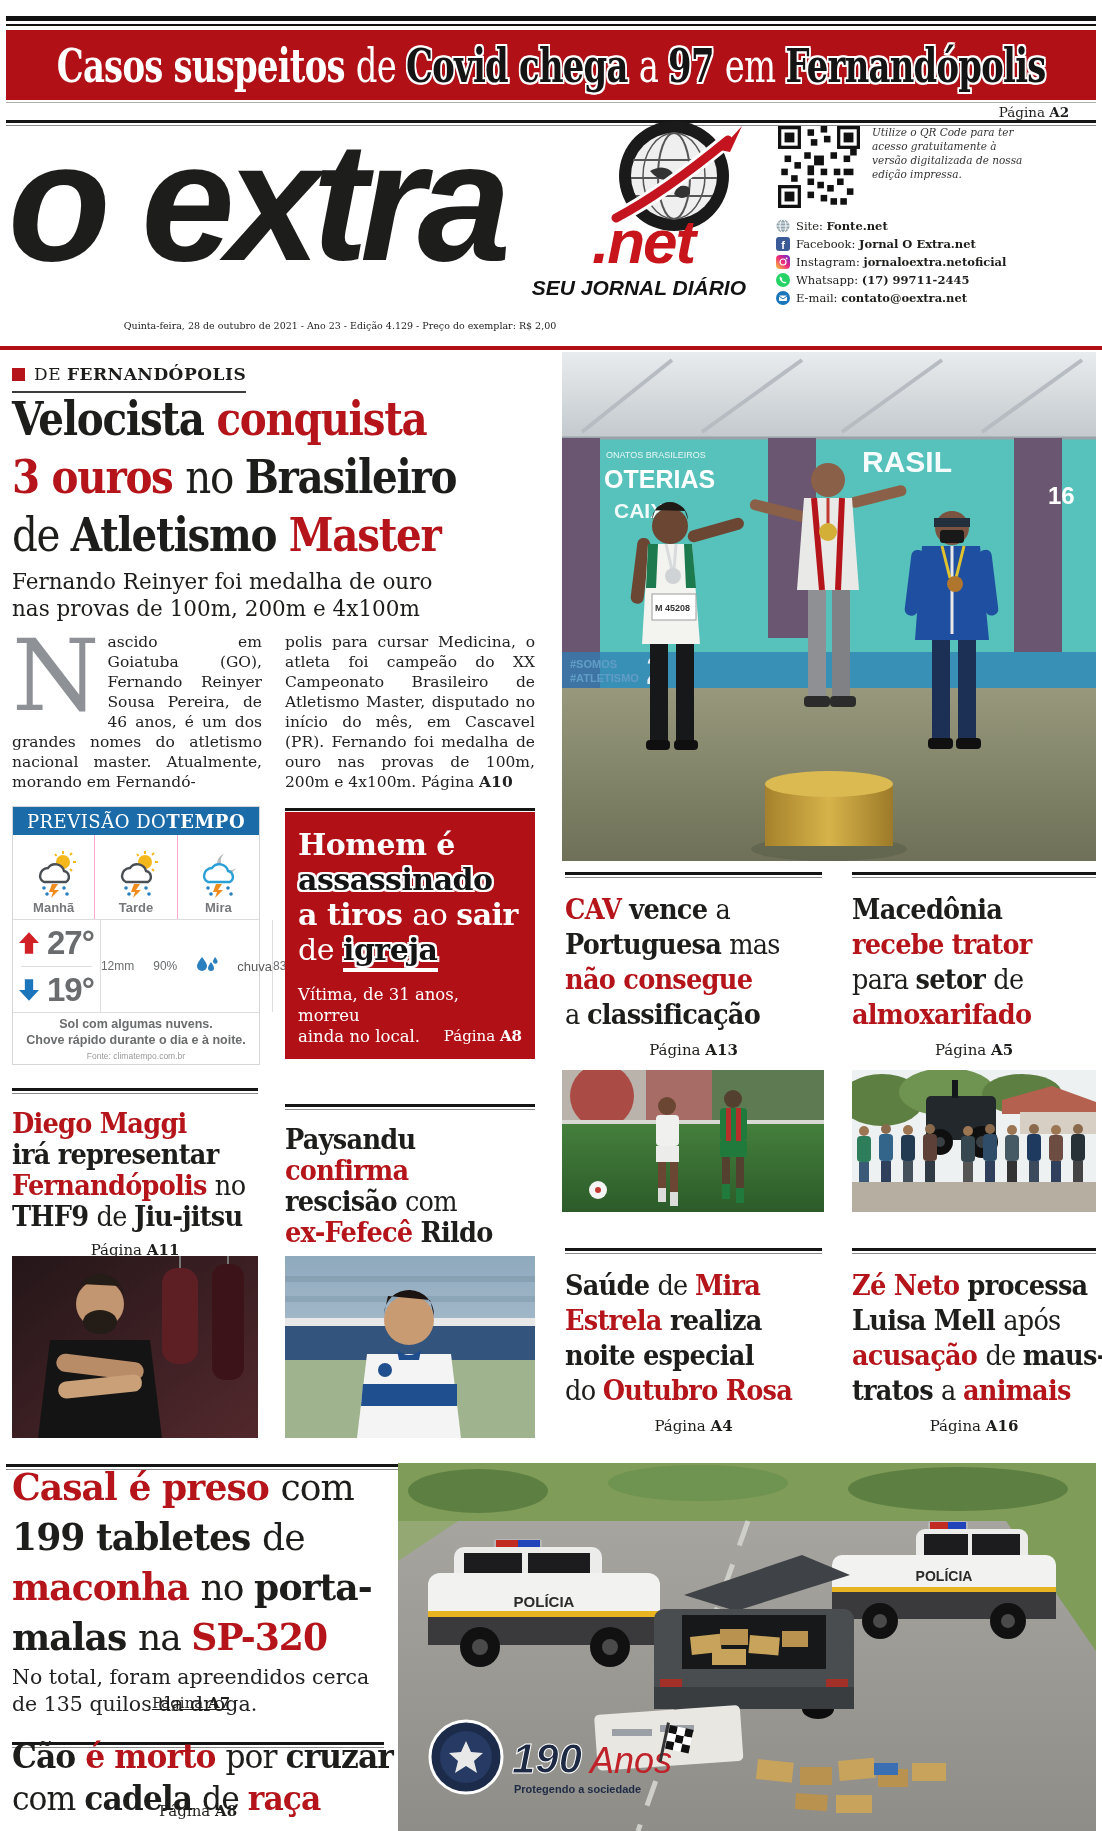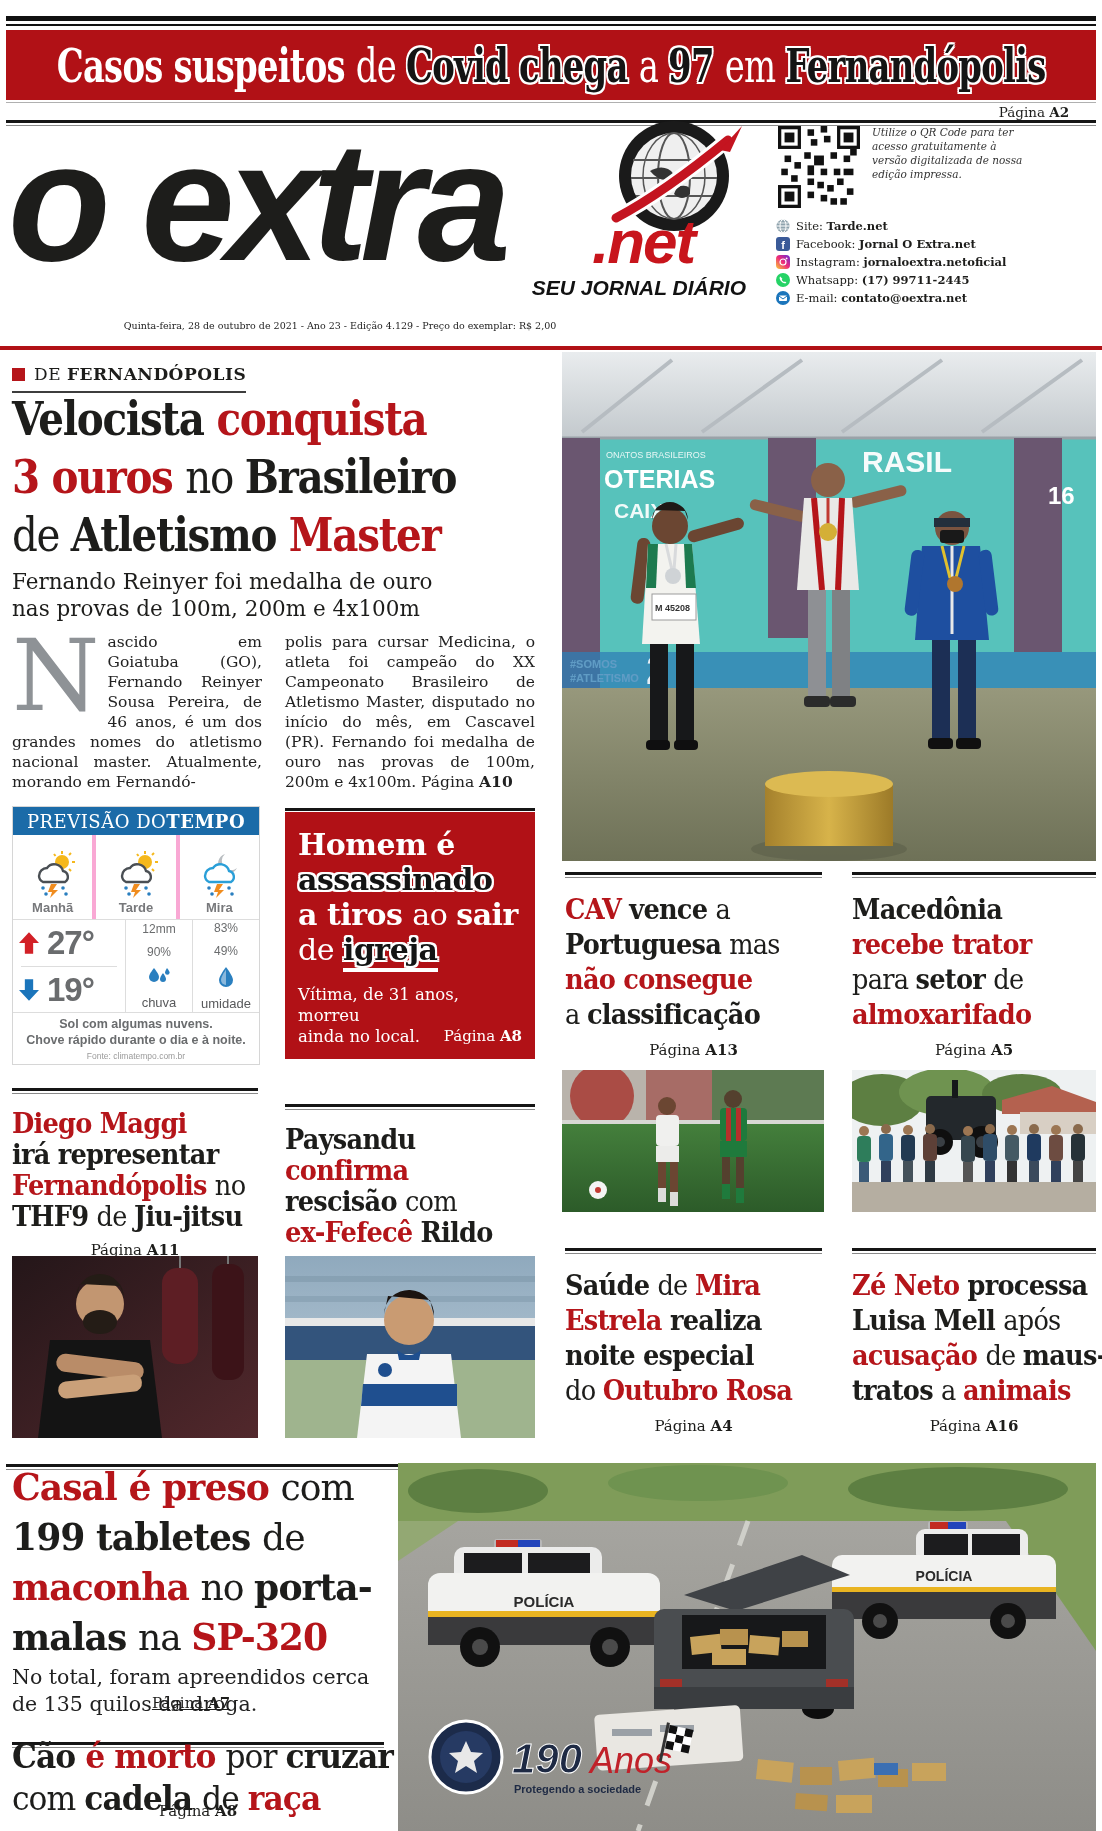--- a/index.html
+++ b/index.html
@@ -63,29 +63,29 @@
   .crimebox{background:#b11116;padding:15px 13px 12px 13px;}
   .crimebox .hline{font-size:30px;line-height:35px;letter-spacing:-.5px;white-space:nowrap;}
   .crime-cap{position:relative;margin-top:12px;color:#fff;font-size:16.5px;line-height:21px;}
   .crime-cap .pref{position:absolute;right:0;bottom:0;color:#fff;}
 
   
   .weather{width:246px;background:#fff;border:1px solid #d6d6d6;font-family:"Liberation Sans","DejaVu Sans",sans-serif;}
   .w-head{height:28px;background:#1b6ba8;color:#fff;display:flex;align-items:center;justify-content:center;
     font-family:"DejaVu Serif","Liberation Serif",serif;font-size:18px;letter-spacing:.5px;}
   .w-periods{display:flex;height:84px;border-bottom:1px solid #ddd;}
-  .w-cell{flex:1;display:flex;flex-direction:column;align-items:center;justify-content:flex-end;padding-bottom:4px;border-right:4px solid #f9a8d4;}
+  .w-cell{flex:1;display:flex;flex-direction:column;align-items:center;justify-content:flex-end;padding-bottom:4px;border-right:1px solid #f9a8d4;}
   .w-cell:last-child{border-right:none;}
   .w-plabel{font-size:13px;font-weight:700;color:#77787b;margin-top:2px;}
   .w-main{display:flex;height:92px;border-bottom:1px solid #ddd;}
   .w-temps{width:112px;border-right:1px solid #ddd;display:flex;flex-direction:column;justify-content:center;}
   .w-trow{display:flex;align-items:center;gap:8px;padding:2px 6px;}
   .w-temp{font-size:33px;font-weight:700;color:#6a6c6e;letter-spacing:-1px;}
   .w-tdiv{height:1px;background:#ddd;margin:2px 8px;}
-  .w-col{flex:1;border-right:1px solid #ddd;display:flex;flex-direction:column;align-items:center;justify-content:center;gap:9px;
+  .w-col{flex:1;border-right:1px solid #ddd;display:flex;flex-direction:row;align-items:center;justify-content:center;gap:19px;
     font-size:12px;color:#6a6c6e;}
   .w-col:last-child{border-right:none;}
   .w-clabel{font-size:13px;color:#58595b;}
   .w-summary{height:38px;display:flex;flex-direction:column;align-items:center;justify-content:center;
     font-size:12.5px;font-weight:700;color:#6a6c6e;line-height:16px;}
   .w-source{height:13px;text-align:center;font-size:8.5px;color:#9a9a9a;}
 
   
   .hl-big .hline{font-size:38px;line-height:49px;letter-spacing:-1px;white-space:nowrap;
     transform:scaleX(.95);transform-origin:0 50%;}
@@ -181,21 +181,21 @@
 
   <div class="abs" style="left:776px;top:202px;width:300px;">
     <div class="contact-row">
       <svg width="14" height="14" viewBox="0 0 14 14">
           <circle cx="7" cy="7" r="6.5" fill="#8fa3ad"></circle>
           <ellipse cx="7" cy="7" rx="3" ry="6.5" fill="none" stroke="#fff" stroke-width="1"></ellipse>
           <line x1="0.5" y1="7" x2="13.5" y2="7" stroke="#fff" stroke-width="1"></line>
           <line x1="1.5" y1="4" x2="12.5" y2="4" stroke="#fff" stroke-width="0.8"></line>
           <line x1="1.5" y1="10" x2="12.5" y2="10" stroke="#fff" stroke-width="0.8"></line>
         </svg>
-      <span><span>Site:</span> <b>Tarde.net</b></span>
+      <span><span>Site:</span> <b>Fonte.net</b></span>
     </div>
     <div class="contact-row">
       <svg width="14" height="14" viewBox="0 0 14 14">
           <rect width="14" height="14" rx="3" fill="#3a5a98"></rect>
           <text x="7" y="11.5" font-size="11" font-weight="bold" fill="#fff" text-anchor="middle">f</text>
         </svg>
       <span><span>Facebook:</span> <b>Jornal O Extra.net</b></span>
     </div>
     <div class="contact-row">
       <svg width="14" height="14" viewBox="0 0 14 14">

